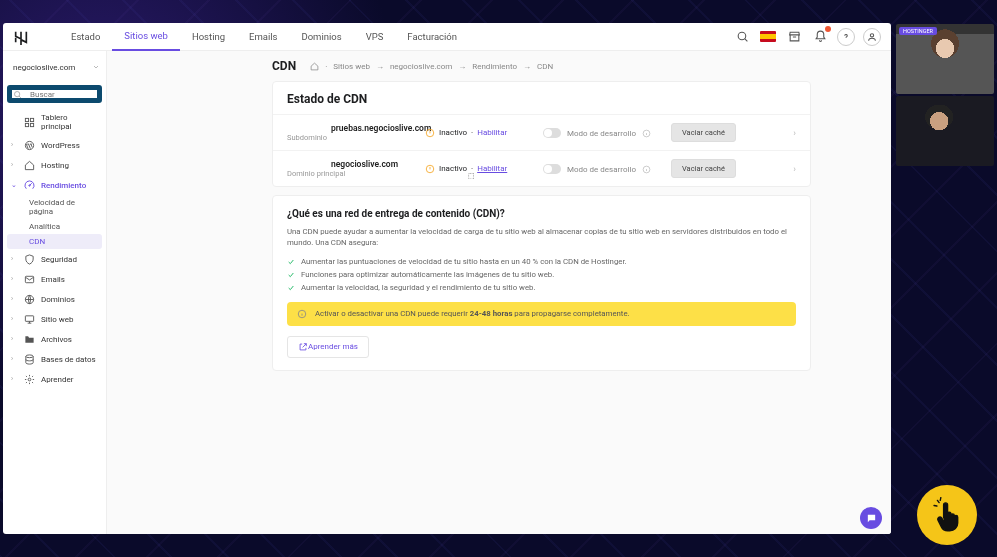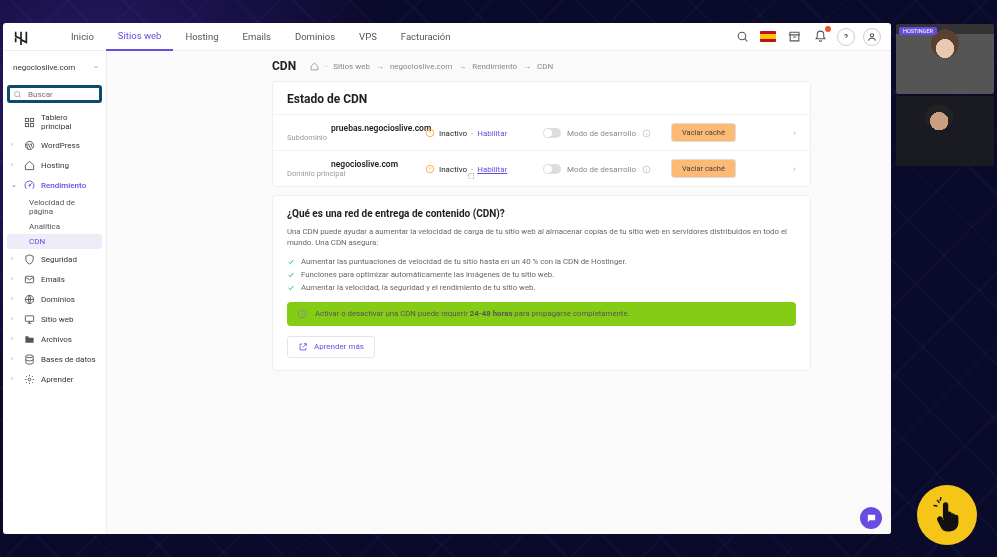--- a/index.html
+++ b/index.html
@@ -17,54 +17,54 @@
 .topbar-icon { width: 18px; height: 18px; display: flex; align-items: center; justify-content: center; color: #555; cursor: pointer; border-radius: 50%; }
 .topbar-icon.circle { border: 1px solid #ccc; }
 .flag { width: 16px; height: 11px; background: linear-gradient(to bottom, #c60b1e 0 25%, #ffc400 25% 75%, #c60b1e 75%); border-radius: 1px; }
 .notif { position: relative; }
 .notif::after { content:""; position:absolute; top:-2px; right:-2px; width:6px; height:6px; background:#e53; border-radius:50%; }
 .body { flex: 1; display: flex; overflow: hidden; }
 .sidebar { width: 104px; border-right: 1px solid #eee; display: flex; flex-direction: column; overflow-y: auto; }
 .site-select { height: 24px; margin: 4px 6px 4px 10px; display: flex; align-items: center; font-size: 8px; color: #333; cursor: pointer; justify-content: space-between; }
 .search-wrap { margin: 2px 4px 6px; position: relative; }
 .search-wrap svg { position: absolute; left: 6px; top: 5px; width: 9px; height: 9px; stroke: #999; }
-.search { width: 100%; height: 18px; border: 3px solid #0c4a6e; border-radius: 3px; font-size: 8px; padding: 0 4px 0 18px; outline: none; }
+.search { width: 100%; height: 18px; border: 5px solid #0c4a6e; border-radius: 3px; font-size: 8px; padding: 0 4px 0 18px; outline: none; }
 .side-item { display: flex; align-items: center; gap: 6px; padding: 4px 6px 4px 8px; font-size: 8px; color: #333; cursor: pointer; }
 .side-item.active { color: #684ce1; font-weight: 500; }
 .side-item .chev { width: 6px; color: #999; font-size: 7px; }
 .side-item .ic { width: 12px; height: 12px; display: flex; align-items: center; justify-content: center; color: #555; }
 .side-sub { padding: 3px 6px 3px 26px; font-size: 8px; color: #555; cursor: pointer; }
 .side-sub.active { background: #eeecf9; color: #684ce1; border-radius: 3px; margin: 0 4px; padding-left: 22px; }
 .main { flex: 1; background: #fafafa; overflow-y: auto; padding: 8px 80px 20px 165px; }
 .crumbs { display: flex; align-items: center; gap: 6px; font-size: 8px; color: #888; margin-bottom: 8px; }
 .crumbs .title { font-size: 12px; font-weight: 700; color: #1d1e20; margin-right: 8px; }
 .crumbs a { color: #888; text-decoration: none; }
 .card { background: #fff; border: 1px solid #eee; border-radius: 4px; margin-bottom: 8px; }
 .card-title { font-size: 12px; font-weight: 700; padding: 10px 14px 8px; }
 .domain-row { display: flex; align-items: center; padding: 8px 14px; border-top: 1px solid #f2f2f2; gap: 8px; }
 .dom-name { width: 130px; }
 .dom-name .n { font-size: 8.5px; font-weight: 600; color: #222; padding-left: 44px; }
 .dom-name .s { font-size: 7.5px; color: #999; }
-.status { display: flex; align-items: flex-end; gap: 4px; font-size: 8px; width: 110px; }
+.status { display: flex; align-items: center; gap: 4px; font-size: 8px; width: 110px; }
 .status svg { width: 10px; height: 10px; }
 .status .enable { color: #684ce1; cursor: pointer; }
 .dev-mode { display: flex; align-items: flex-end; gap: 6px; font-size: 8px; color: #888; width: 120px; }
 .toggle { width: 18px; height: 10px; background: #ddd; border-radius: 5px; position: relative; cursor: pointer; }
 .toggle::after { content:""; position:absolute; left:1px; top:1px; width:8px; height:8px; background:#fff; border-radius:50%; }
-.btn-outline { border: 1px solid #ddd; background: #fdba74; border-radius: 3px; padding: 4px 10px; font-size: 7.5px; color: #444; cursor: pointer; }
+.btn-outline { border: 1px solid #ddd; background: #e5e5e5; border-radius: 3px; padding: 4px 10px; font-size: 7.5px; color: #444; cursor: pointer; }
 .row-arrow { color: #bbb; font-size: 9px; margin-left: auto; cursor: pointer; }
 .info-block { padding: 12px 14px; }
 .info-title { font-size: 10px; font-weight: 700; margin-bottom: 8px; }
 .info-p { font-size: 7.8px; color: #666; line-height: 1.4; margin-bottom: 8px; }
 .benefit { display: flex; gap: 6px; font-size: 7.8px; color: #666; margin-bottom: 4px; align-items: center; }
 .benefit svg { width: 8px; height: 8px; flex-shrink: 0; margin-top: 1px; }
-.note { background: #84cc16; border-radius: 4px; padding: 7px 10px; display: flex; gap: 8px; font-size: 7.8px; color: #555; margin: 10px 0; align-items: center; }
+.note { background: #fde047; border-radius: 4px; padding: 7px 10px; display: flex; gap: 8px; font-size: 7.8px; color: #555; margin: 10px 0; align-items: center; }
 .note svg { width: 10px; height: 10px; flex-shrink: 0; }
 .note b { font-weight: 700; }
-.learn { display: inline-flex; gap: 6px; align-items: center; border: 1px solid #e5e5e5; border-radius: 3px; padding: 5px 10px; font-size: 8px; color: #684ce1; cursor: pointer; }
+.learn { display: inline-flex; align-items: center; border: 1px solid #e5e5e5; border-radius: 3px; padding: 5px 10px; font-size: 8px; color: #684ce1; cursor: pointer; }
 .learn svg { width: 10px; height: 10px; }
 .chat-btn { position: absolute; bottom: 28px; right: 115px; width: 22px; height: 22px; background: #684ce1; border-radius: 50%; display: flex; align-items: center; justify-content: center; cursor: pointer; }
 .chat-btn svg { width: 11px; height: 11px; fill: #fff; }
 .webcam { position: absolute; right: 3px; top: 24px; width: 98px; display: flex; flex-direction: column; gap: 2px; }
 .cam { width: 98px; height: 70px; background: #2a2a35; border-radius: 2px; position: relative; overflow: hidden; }
 .cam.c1 { background: radial-gradient(circle at 50% 35%, #e8c9b0 0 14%, transparent 14%), radial-gradient(ellipse at 50% 28%, #5a4030 0 20%, transparent 20%), linear-gradient(#333 0 15%, #555 15% 100%); }
 .cam.c2 { background: radial-gradient(circle at 44% 36%, #c9a080 0 13%, transparent 13%), radial-gradient(ellipse at 44% 30%, #222 0 18%, transparent 18%), linear-gradient(#1a1a22 0 100%); }
 .cam-tag { position: absolute; top: 3px; left: 3px; background: #684ce1; color: #fff; font-size: 5.5px; padding: 1px 4px; border-radius: 2px; }
 .hand-badge { position: absolute; bottom: 12px; right: 20px; width: 60px; height: 60px; background: #f5c518; border-radius: 50%; display: flex; align-items: center; justify-content: center; }
 .hand-badge svg { width: 36px; height: 36px; }
@@ -76,21 +76,21 @@
 <div class="bg"></div>
 
 <div class="app">
   <div class="topbar">
     <div class="logo">
       <svg viewBox="0 0 24 24" fill="none" stroke-width="2.5">
           <path d="M4 4v7l8 4V4M20 4v16l-8-4v8M4 13v7"></path>
         </svg>
     </div>
     <div class="nav">
-      <div class="nav-item">Inicio</div>
+      <div class="nav-item">Estado</div>
       <div class="nav-item active">Sitios web</div>
       <div class="nav-item">Hosting</div>
       <div class="nav-item">Emails</div>
       <div class="nav-item">Dominios</div>
       <div class="nav-item">VPS</div>
       <div class="nav-item">Facturación</div>
     </div>
     <div class="topbar-right">
       <div class="topbar-icon">
           <svg width="13" height="13" viewBox="0 0 24 24" fill="none" stroke="currentColor" stroke-width="2">

